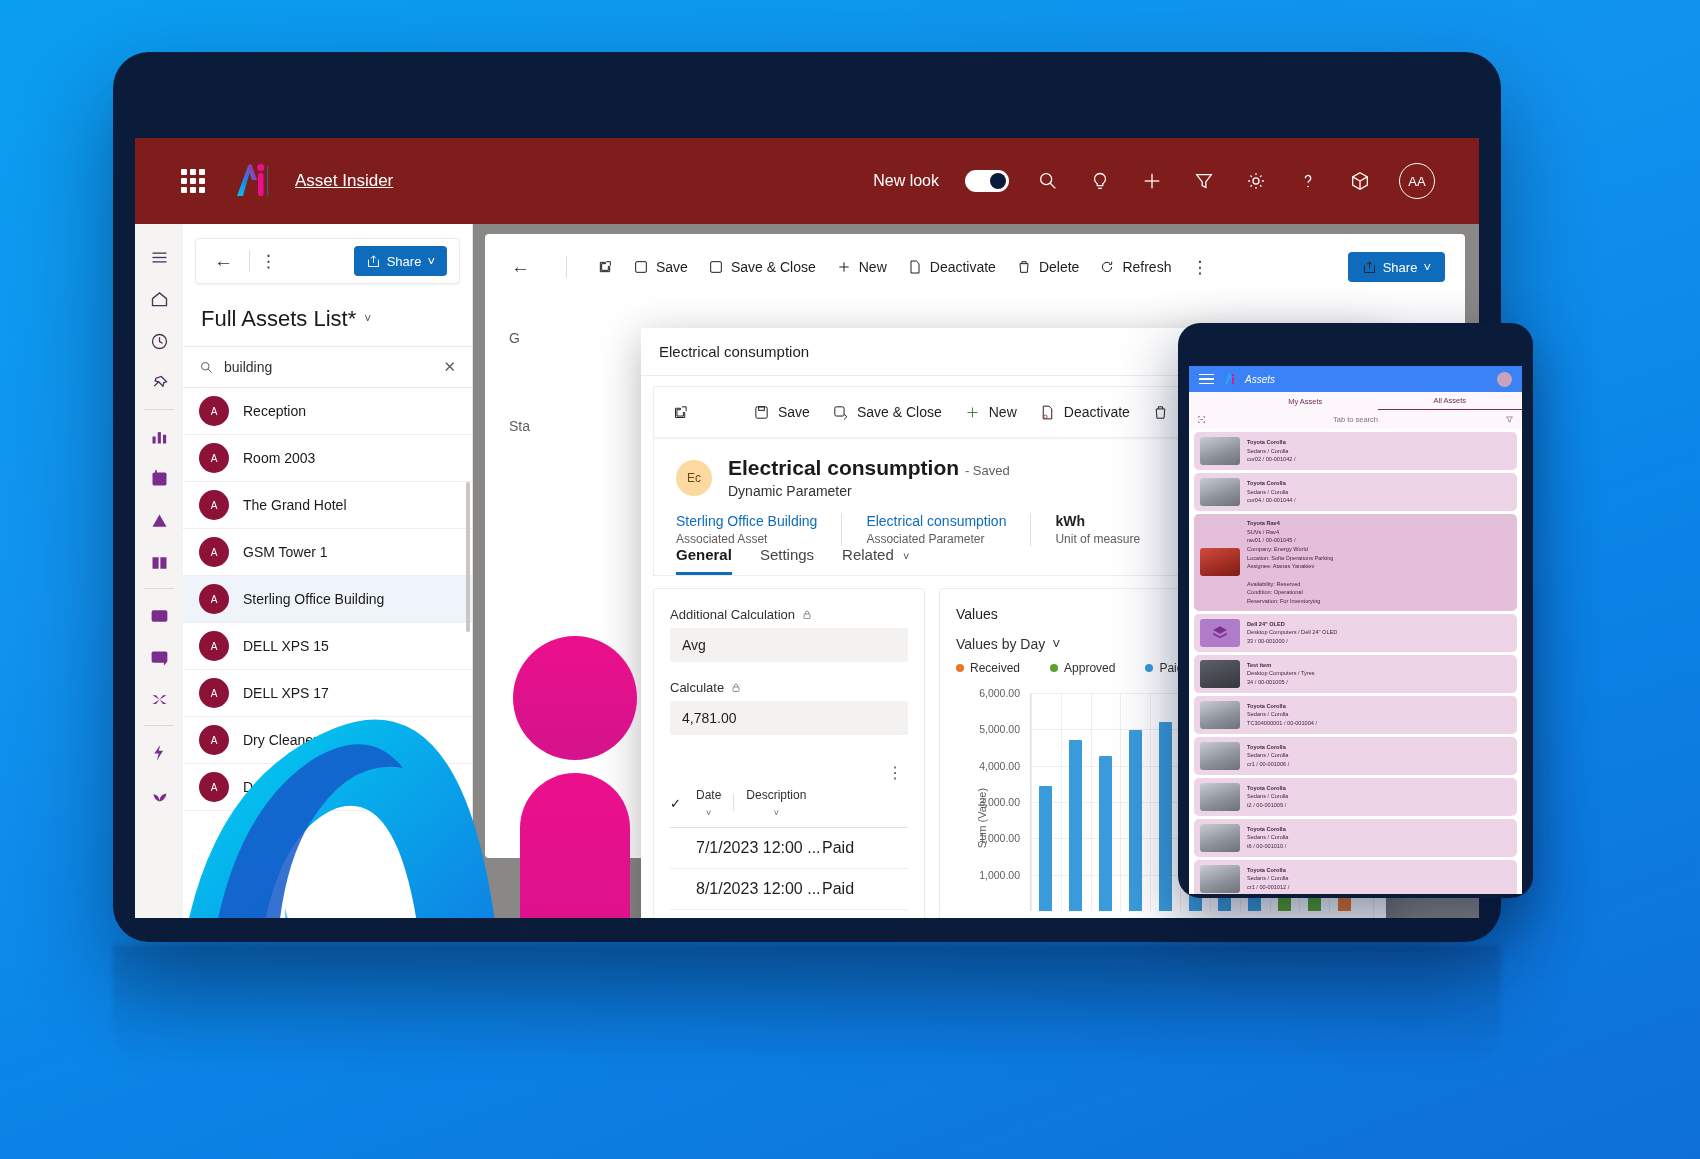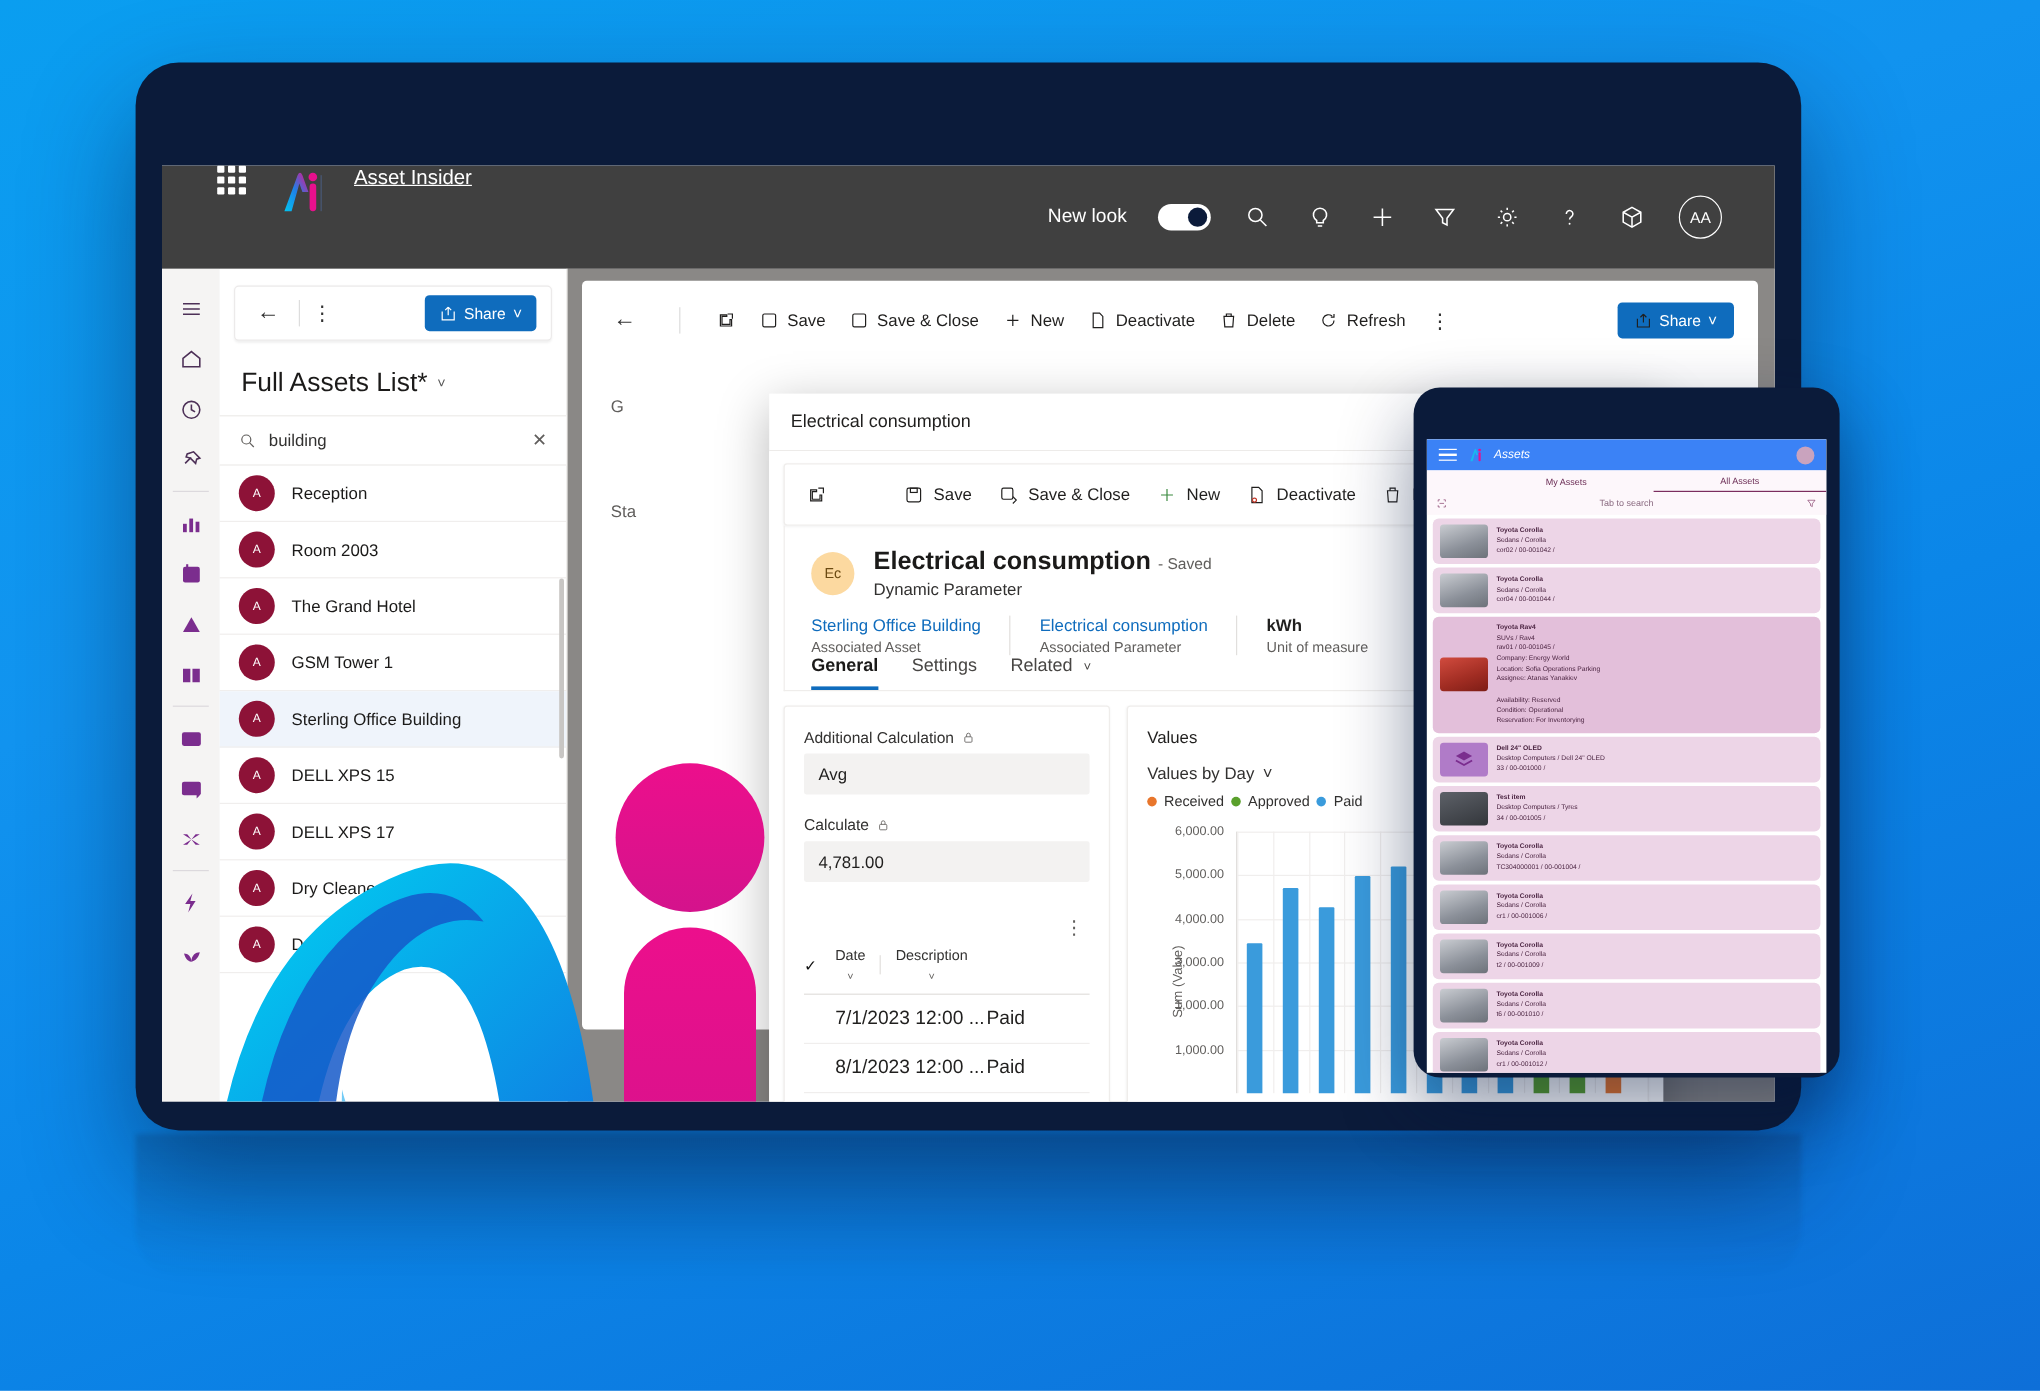--- a/index.html
+++ b/index.html
@@ -13,22 +13,22 @@
   #laptop {
     position:absolute; left:113px; top:52px; width:1388px; height:890px;
     background:#0b1b3a; border-radius:36px;
     box-shadow:0 40px 90px rgba(0,20,60,.45);
   }
   #laptop-screen {
     position:absolute; left:22px; top:86px; right:22px; bottom:24px;
     background:#f3f2f1; overflow:hidden;
   }
   
-  #topnav { position:absolute; left:0; top:0; width:100%; height:86px; background:#404040;
-            display:flex; padding:0 26px; }
+  #topnav { position:absolute; left:0; top:0; width:100%; height:86px; background:#7f1d1d;
+            display:flex; align-items:center; padding:0 26px; }
   .waffle { width:24px; height:24px; display:grid; grid-template-columns:repeat(3,1fr);
             grid-template-rows:repeat(3,1fr); gap:3px; margin-left:20px; cursor:pointer; }
   .waffle i { background:#fff; border-radius:1px; display:block; }
   .brand-logo { width:46px; height:46px; margin-left:22px; position:relative; }
   .brand-name { color:#fff; font-size:17px; margin-left:22px; text-decoration:underline; cursor:pointer;}
   .nav-right { margin-left:auto; display:flex; align-items:center; gap:26px; padding-right:18px;}
   .nav-right .lbl { color:#fff; font-size:16px; }
   .toggle { width:44px; height:22px; border-radius:11px; background:#fff; position:relative; cursor:pointer;}
   .toggle::after { content:""; position:absolute; right:3px; top:3px; width:16px; height:16px;
                    border-radius:50%; background:#0b1b3a;}
@@ -129,21 +129,21 @@
   .gh-c { display:flex; align-items:center; gap:6px;flex-direction:column; }
   .gh-c .chev { font-size:9px; color:#605e5c;}
   .gh-sep { width:1px; height:16px; background:#e1dfdd; margin:0 12px;}
   .grow { display:flex; padding:11px 0 11px 26px; border-bottom:1px solid #f0eeed; font-size:16px; color:#201f1e;}
   .grow .d1 { width:126px; }
   .right-card { flex:1; padding:16px 14px 0 16px; }
   .chart-title { font-size:14px; color:#201f1e; }
   .ct-icons { margin-left:auto; display:flex; gap:16px; }
   .ct-icons svg { width:17px; height:17px; fill:none; stroke:#0f6cbd; stroke-width:1.4;}
   .chart-sub { font-size:14px; color:#323130; margin-top:14px; display:flex; align-items:center; gap:7px;}
-  .legend { display:flex; gap:6px; margin-top:9px; font-size:12px; color:#323130;}
+  .legend { display:flex; gap:30px; margin-top:9px; font-size:12px; color:#323130;}
   .lg { display:flex; align-items:center; gap:6px;}
   .dot { width:8px; height:8px; border-radius:50%; }
   #plot { position:relative; margin-top:18px; height:250px; }
   .ylab { position:absolute; left:-4px; top:50%; transform:translateY(-50%) rotate(-90deg);
           font-size:11px; color:#605e5c; white-space:nowrap;}
   .yticks { position:absolute; left:10px; top:0; width:60px; height:218px; }
   .ytick { position:absolute; right:6px; font-size:10.5px; color:#605e5c; transform:translateY(-50%);}
   .bars { position:absolute; left:74px; right:0; top:0; height:218px; border-left:1px solid #e1dfdd; }
   .gl { position:absolute; left:0; right:0; height:1px; background:#f0eeed;}
   .vl { position:absolute; top:0; bottom:0; width:1px; background:#f0eeed;}

